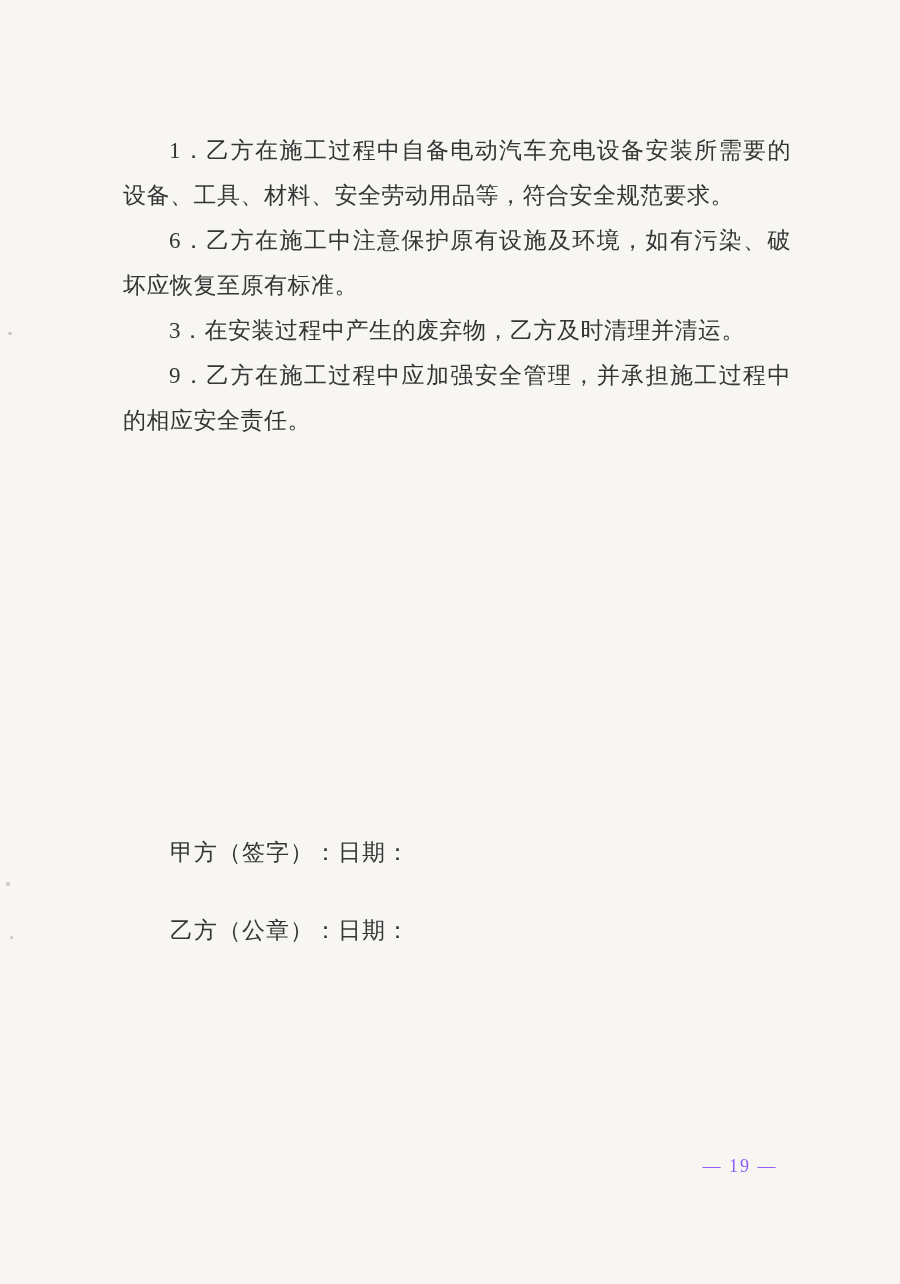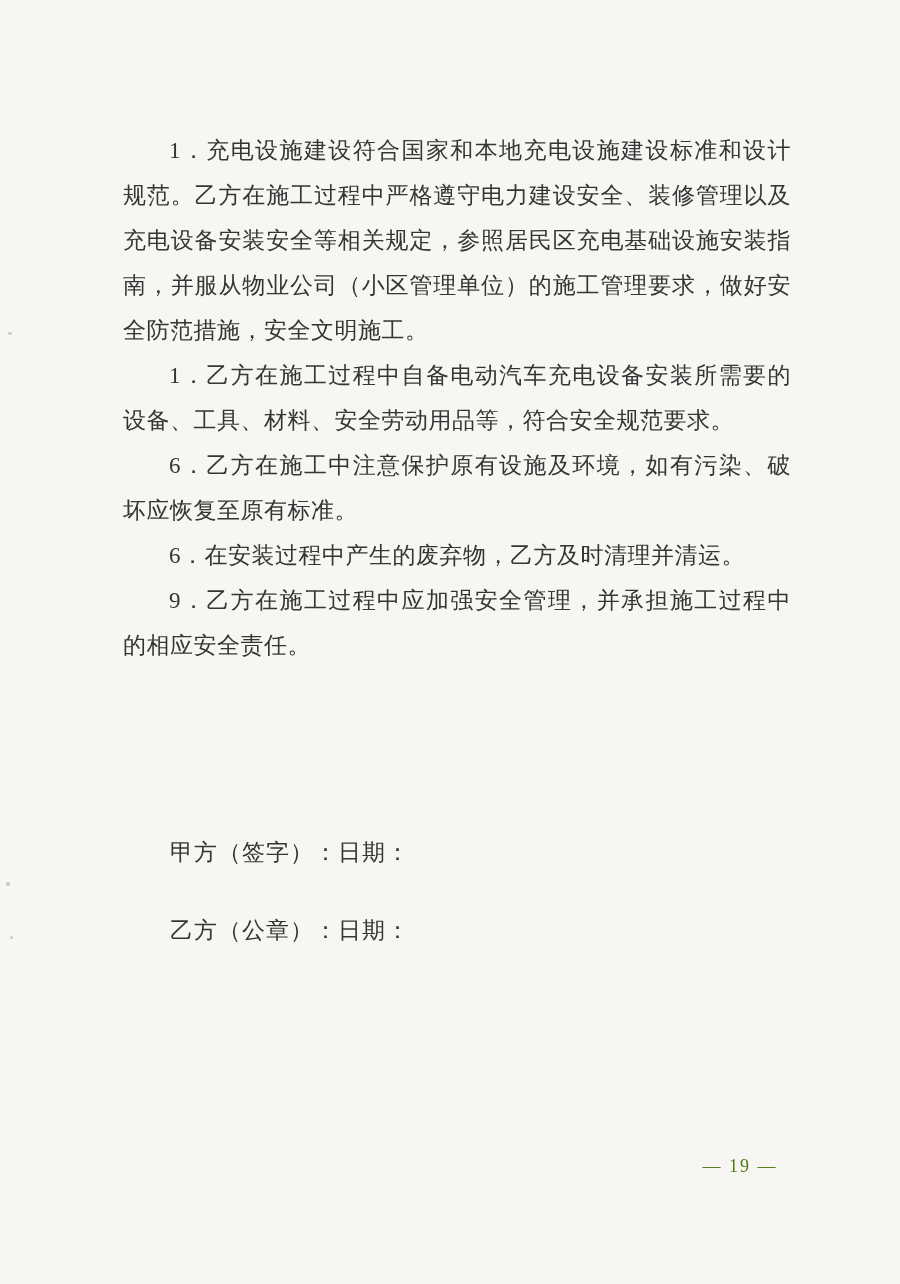--- a/index.html
+++ b/index.html
@@ -50,42 +50,41 @@
   .sig-date { }
   
   .page-number {
     position: absolute;
     top: 1156px;
     left: 690px;
     width: 100px;
     text-align: center;
     font-size: 18px;
     letter-spacing: 2px;
-    color: #4d7c0f;
+    color: #8b5cf6;
   }
   
   .speck {
     position: absolute;
     background: #c9c7c2;
     border-radius: 50%;
   }
   .speck-1 { left: 8px;  top: 332px; width: 4px; height: 3px; }
   .speck-2 { left: 6px;  top: 882px; width: 4px; height: 4px; }
   .speck-3 { left: 10px; top: 936px; width: 3px; height: 3px; }
 </style>
 </head>
 <body>
 
 <div class="page">
 
   <div class="contract-body">
-    <p>1．充电设施建设符合国家和本地充电设施建设标准和设计规范。乙方在施工过程中严格遵守电力建设安全、装修管理以及充电设备安装安全等相关规定，参照居民区充电基础设施安装指南，并服从物业公司（小区管理单位）的施工管理要求，做好安全防范措施，安全文明施工。</p>
     <p>1．乙方在施工过程中自备电动汽车充电设备安装所需要的设备、工具、材料、安全劳动用品等，符合安全规范要求。</p>
     <p>6．乙方在施工中注意保护原有设施及环境，如有污染、破坏应恢复至原有标准。</p>
-    <p>6．在安装过程中产生的废弃物，乙方及时清理并清运。</p>
+    <p>3．在安装过程中产生的废弃物，乙方及时清理并清运。</p>
     <p>9．乙方在施工过程中应加强安全管理，并承担施工过程中的相应安全责任。</p>
   </div>
 
   <div class="sig-row sig-row-a">
     <span>甲方（签字）：</span><span class="sig-date">日期：</span>
   </div>
 
   <div class="sig-row sig-row-b">
     <span>乙方（公章）：</span><span class="sig-date">日期：</span>
   </div>

